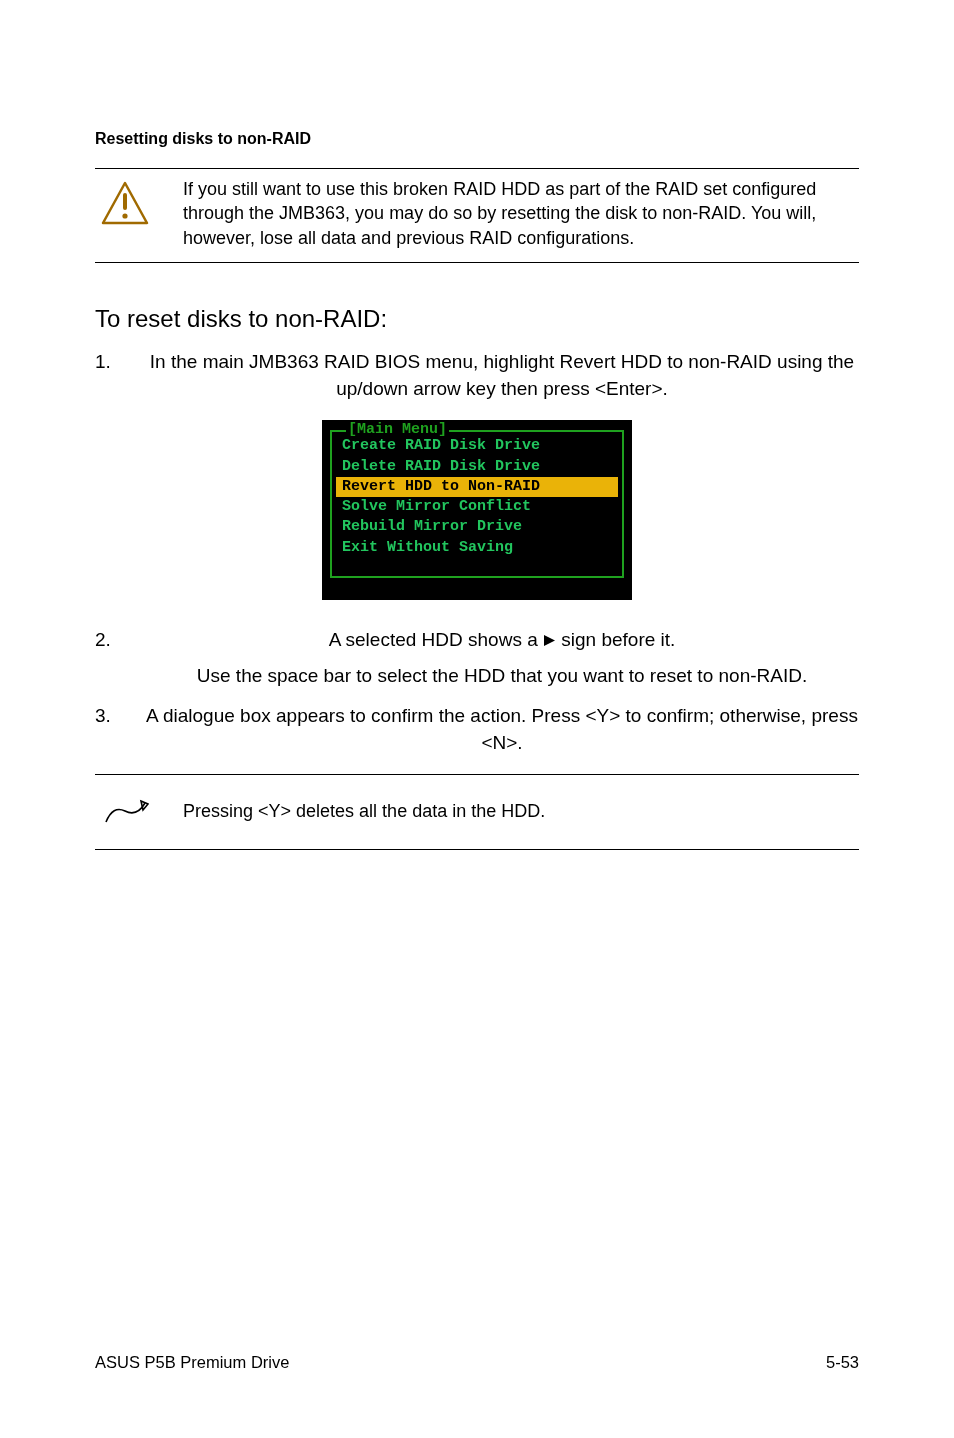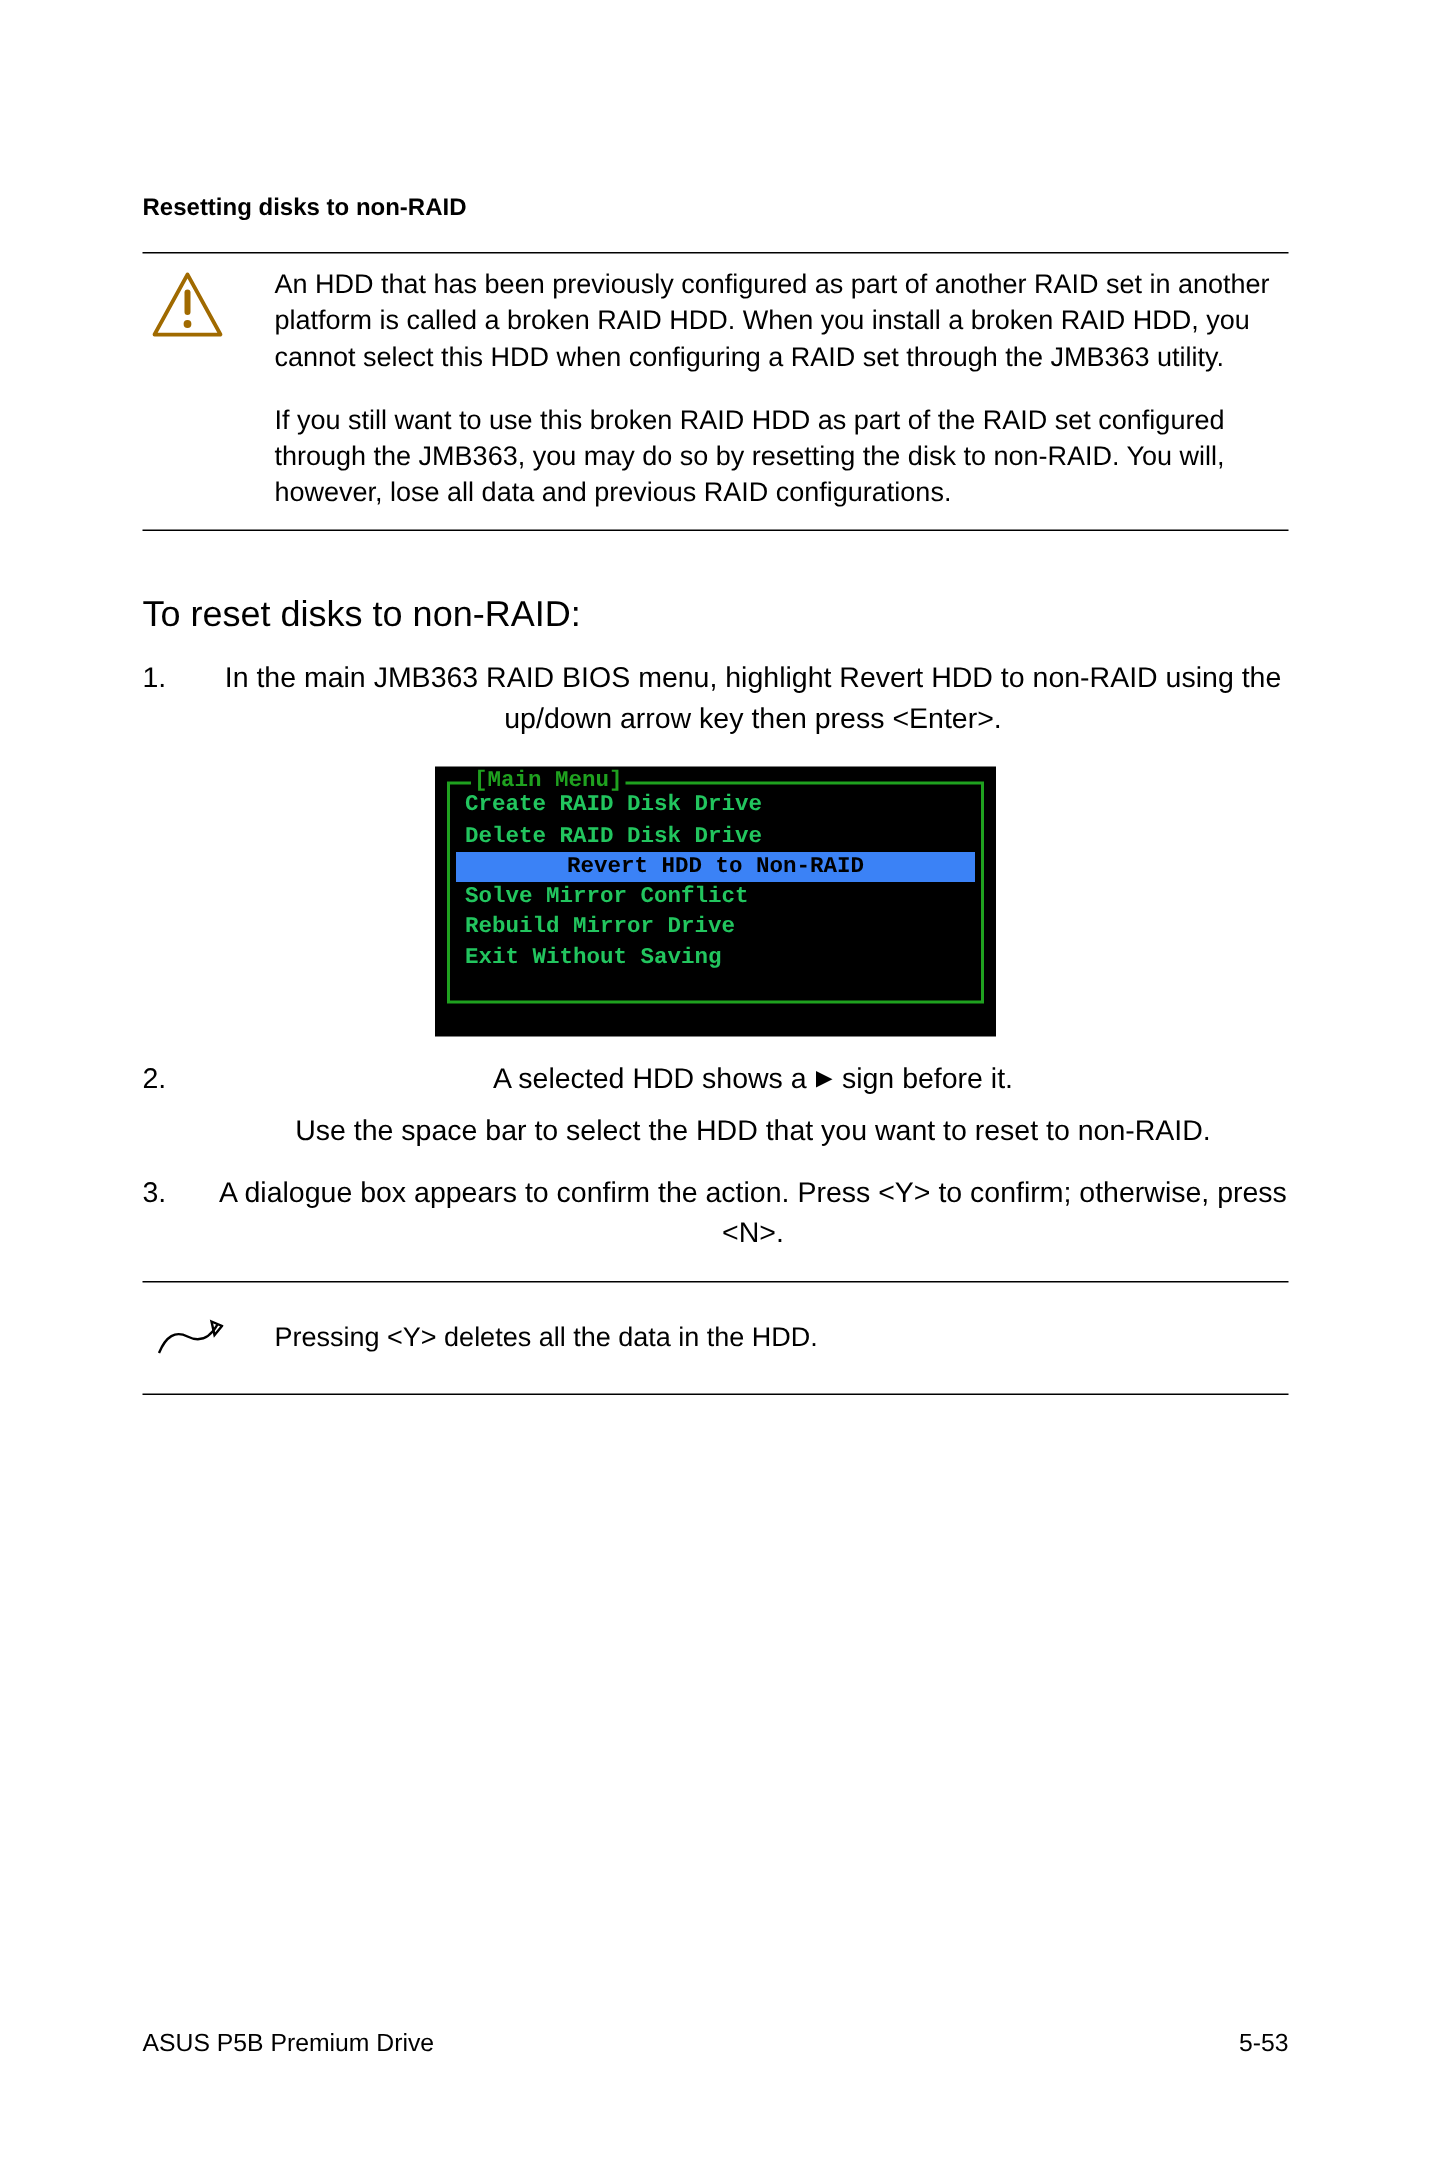--- a/index.html
+++ b/index.html
@@ -62,22 +62,22 @@
   }
   ol.steps .num {
     width: 50px;
     flex: 0 0 50px;
   }
   ol.steps .step-body { flex: 1; text-align: center; }
   .step-body p { margin: 0 0 8px 0; }
   .step-body p:last-child { margin-bottom: 0; }
 
   .bios-box {
-    width: 374px;
-    margin: 12px auto 16px auto;
+    width: 310px;
+    margin: 12px auto 27px auto;
     background: #000;
     padding: 10px 8px 22px 8px;
   }
   .bios-inner {
     border: 2px double #1fa11f;
     padding: 4px 0 18px 0;
     position: relative;
   }
   .bios-title {
     position: absolute;
@@ -93,25 +93,24 @@
   .bios-item {
     font-family: "Courier New", monospace;
     color: #22c55e;
     font-weight: bold;
     font-size: 15px;
     padding: 0 10px;
     line-height: 1.35;
     white-space: nowrap;
   }
   .bios-item.highlight {
-    background: #3b82f6;
+    background: #eab308;
     color: #000;
     margin: 0 4px;
     padding: 0 6px;
-    text-align: center;
   }
 
   .play { display:inline-block; vertical-align: -1px; }
 
   .footer {
     position: absolute;
     bottom: 66px;
     left: 95px;
     right: 95px;
     display: flex;
@@ -136,21 +135,20 @@
 
 <div class="note-block warning">
   <div class="note-icon">
     <svg width="48" height="44" viewBox="0 0 48 44">
       <polygon points="24,2 46,42 2,42" fill="none" stroke="#a06a00" stroke-width="2.5" stroke-linejoin="round"></polygon>
       <rect x="22" y="12" width="4" height="17" rx="2" fill="#a06a00"></rect>
       <circle cx="24" cy="35" r="2.6" fill="#a06a00"></circle>
     </svg>
   </div>
   <div class="note-text">
-    <p>An HDD that has been previously configured as part of another RAID set in another platform is called a broken RAID HDD. When you install a broken RAID HDD, you cannot select this HDD when configuring a RAID set through the JMB363 utility.</p>
     <p>If you still want to use this broken RAID HDD as part of the RAID set configured through the JMB363, you may do so by resetting the disk to non-RAID. You will, however, lose all data and previous RAID configurations.</p>
   </div>
 </div>
 
 <p class="body-text">To reset disks to non-RAID:</p>
 
 <ol class="steps">
   <li>
     <span class="num">1.</span>
     <span class="step-body">In the main JMB363 RAID BIOS menu, highlight Revert HDD to non-RAID using the up/down arrow key then press &lt;Enter&gt;.</span>

